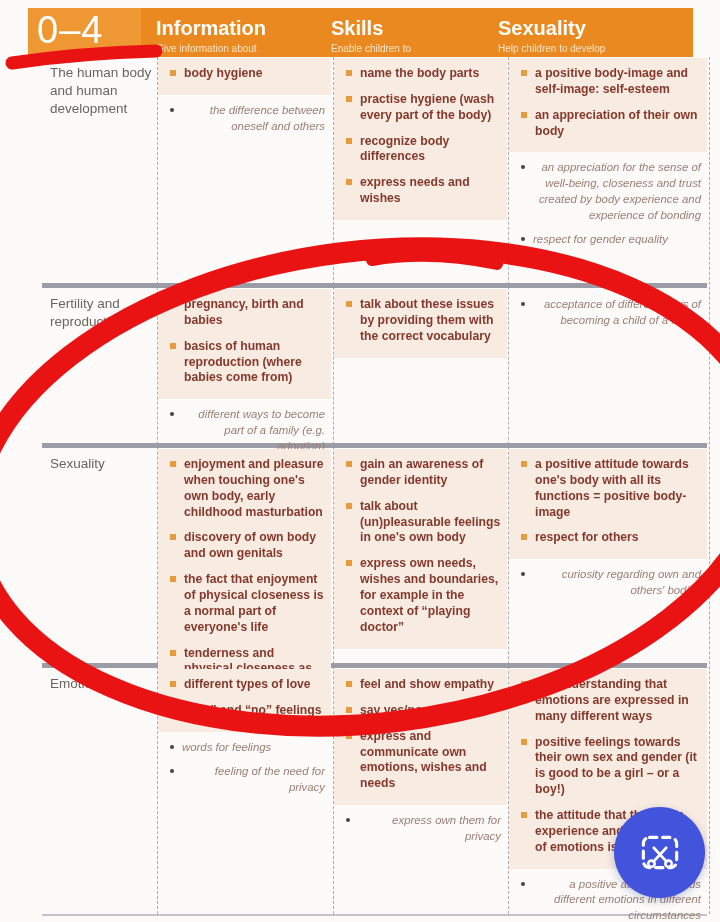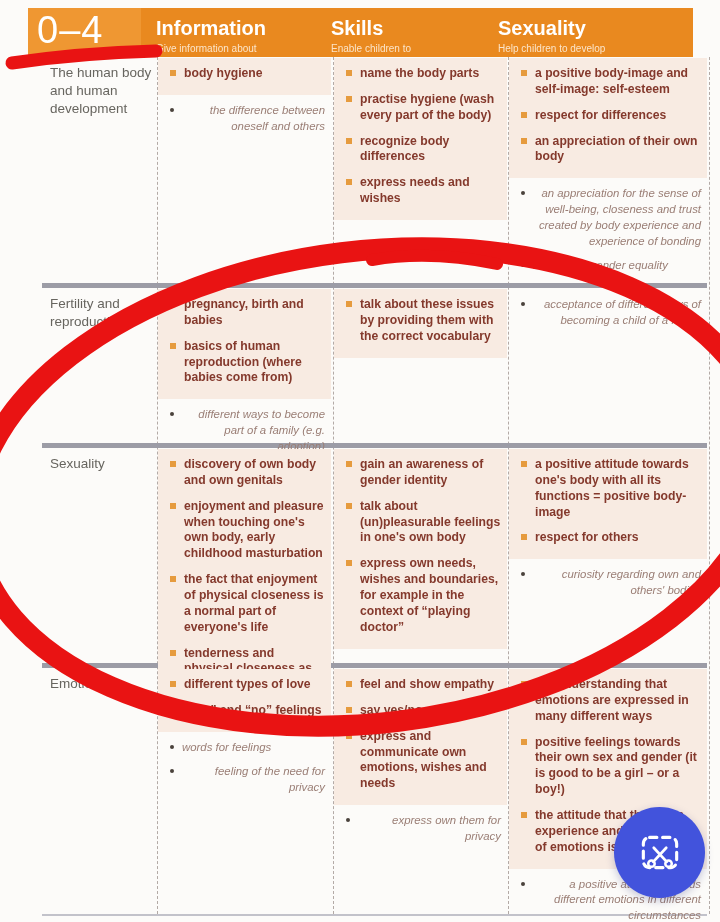--- a/index.html
+++ b/index.html
@@ -112,24 +112,20 @@
         </div>
       </div>
       <div class="cell" style="left: 509px; top: 58px; width: 198px;">
         <div class="main-group">
           <div class="item">
             <div class="sq"></div>
             <div class="txt">a positive body-image and self-image: self-esteem</div>
           </div>
           <div class="item">
             <div class="sq"></div>
-            <div class="txt">respect for differences</div>
-          </div>
-          <div class="item">
-            <div class="sq"></div>
             <div class="txt">an appreciation of their own body</div>
           </div>
         </div>
         <div class="italic-group">
           <div class="it-item">
             <div class="dot"></div>
             <div class="itxt">an appreciation for the sense of well-being, closeness and trust created by body experience and experience of bonding</div>
           </div>
           <div class="it-item">
             <div class="dot"></div>
@@ -174,25 +170,25 @@
             <div class="dot"></div>
             <div class="itxt">acceptance of different ways of becoming a child of a family</div>
           </div>
         </div>
       </div>
       <div class="cell topic" style="left: 50px; top: 449px; width: 102px;">Sexuality</div>
       <div class="cell" style="left: 158px; top: 449px; width: 173px;">
         <div class="main-group">
           <div class="item">
             <div class="sq"></div>
+            <div class="txt">enjoyment and pleasure when touching one's own body, early childhood masturbation</div>
+          </div>
+          <div class="item">
+            <div class="sq"></div>
             <div class="txt">discovery of own body and own genitals</div>
-          </div>
-          <div class="item">
-            <div class="sq"></div>
-            <div class="txt">enjoyment and pleasure when touching one's own body, early childhood masturbation</div>
           </div>
           <div class="item">
             <div class="sq"></div>
             <div class="txt">the fact that enjoyment of physical closeness is a normal part of everyone's life</div>
           </div>
           <div class="item">
             <div class="sq"></div>
             <div class="txt">tenderness and physical closeness as an expression of love and affection</div>
           </div>
         </div>

